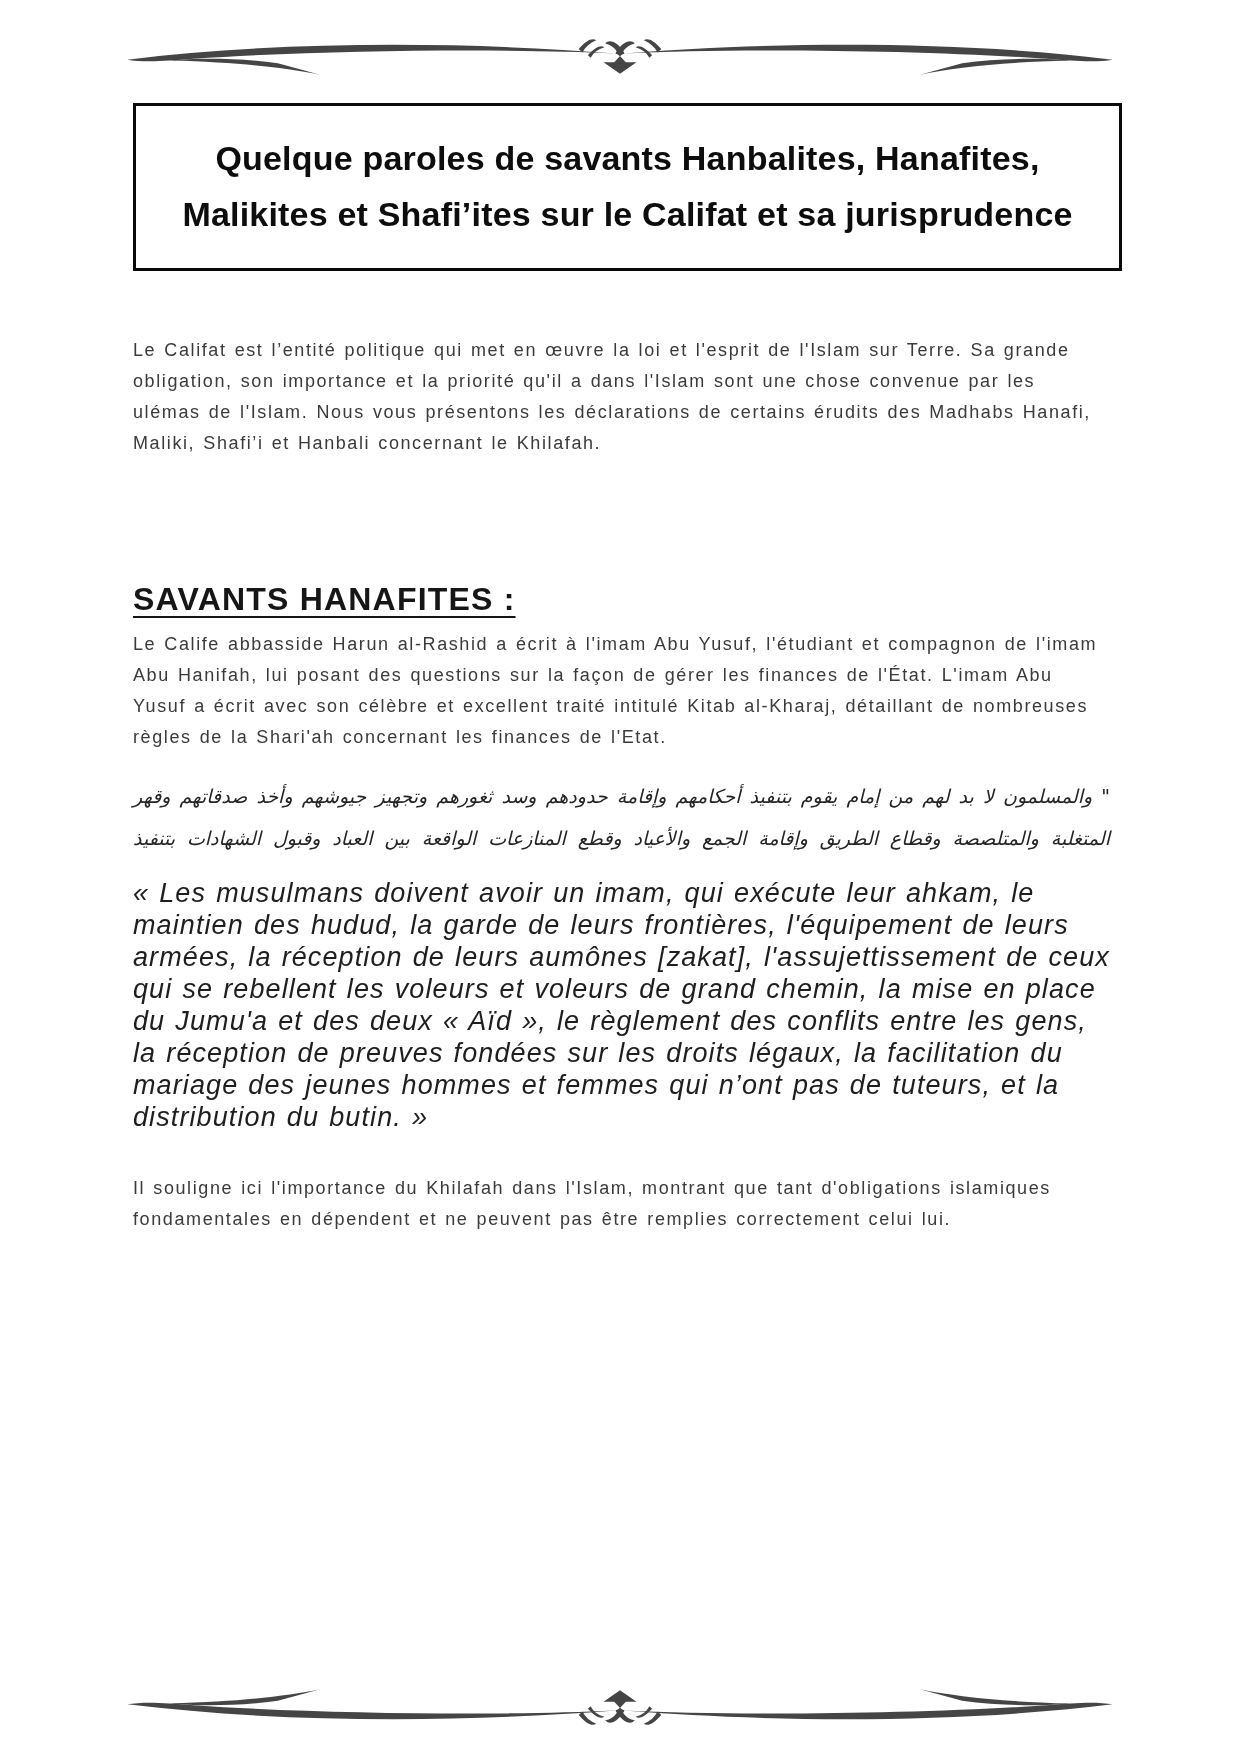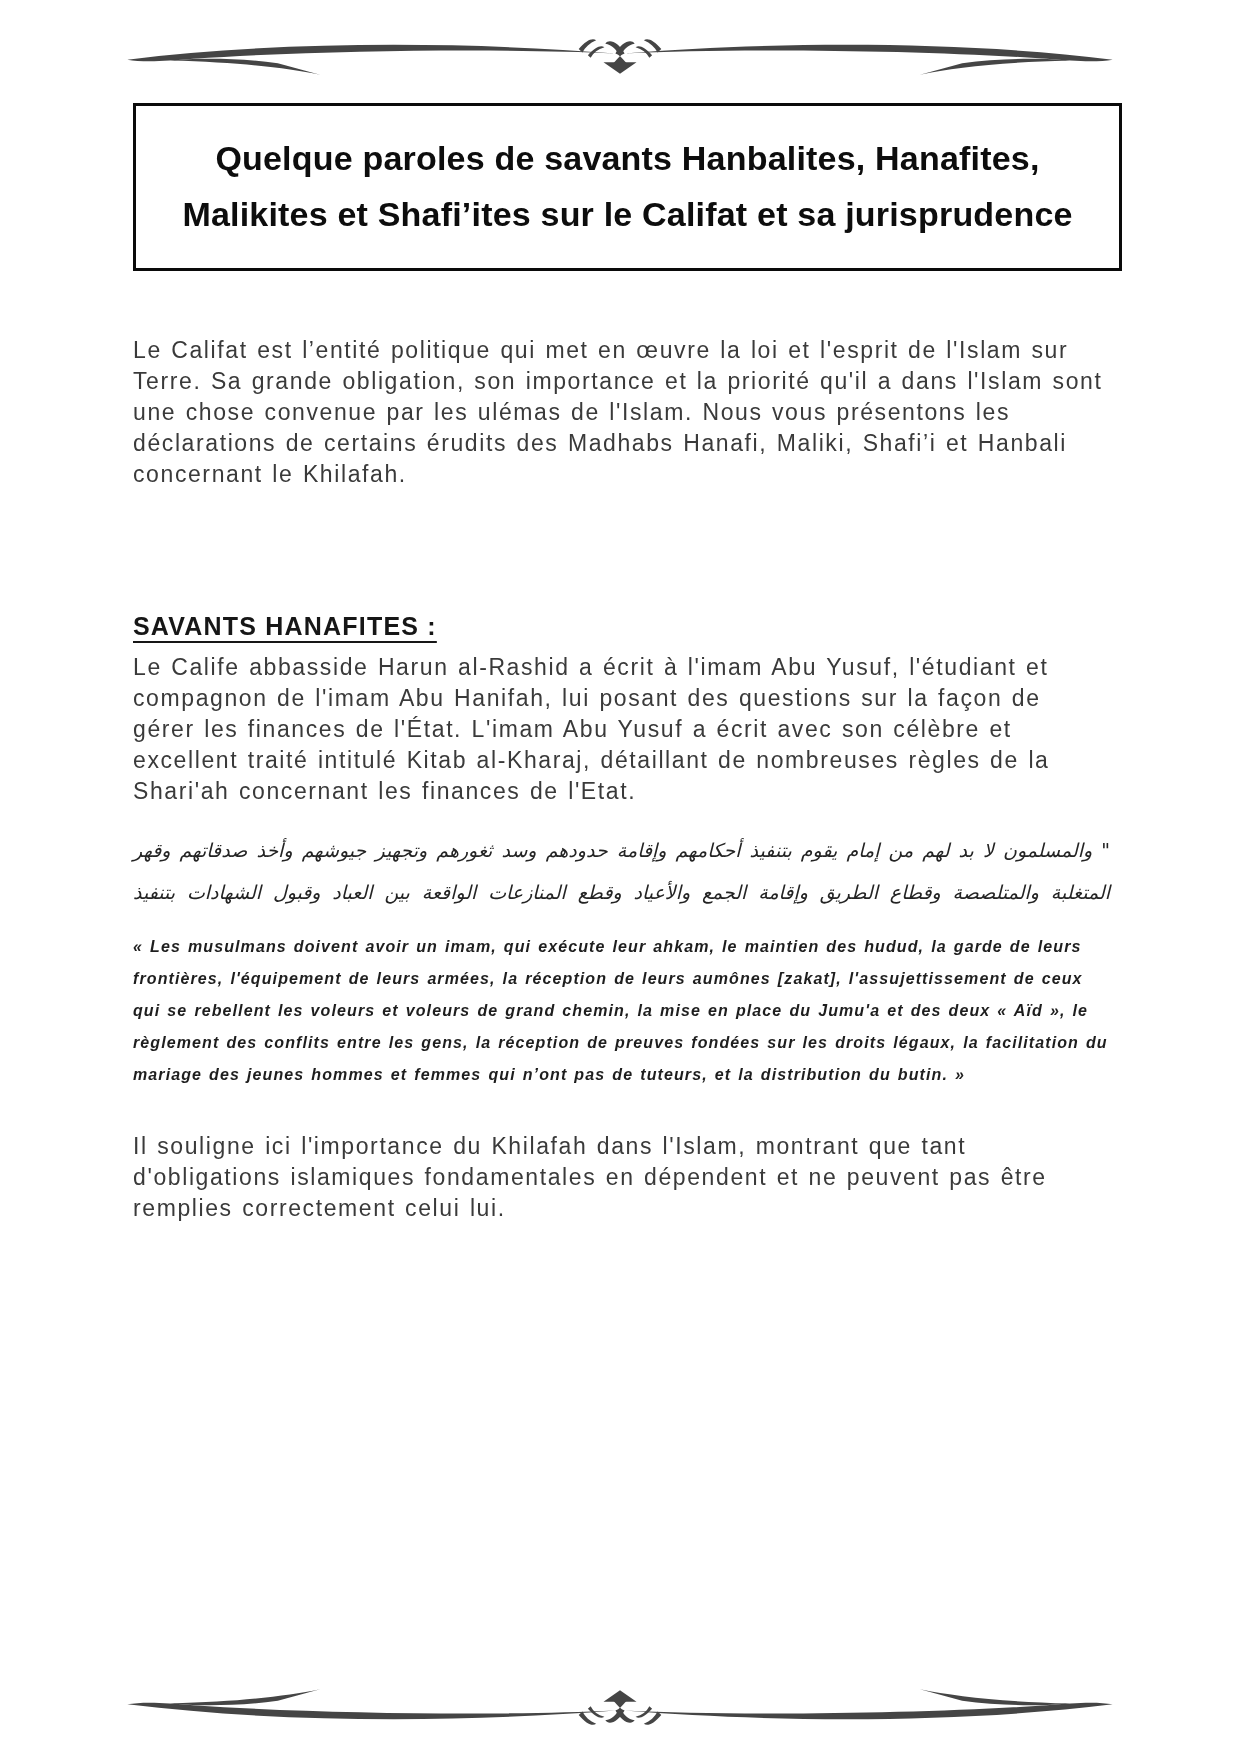--- a/index.html
+++ b/index.html
@@ -39,36 +39,36 @@
   }
   .title-box h1 {
     font-size: 34px;
     line-height: 56px;
     font-weight: bold;
     color: #0d0d0d;
     letter-spacing: 0.2px;
   }
 
   p.body {
-    font-size: 23px;
+    font-size: 18px;
     line-height: 31px;
     color: #3a3a3a;
     letter-spacing: 1.6px;
     word-spacing: 1.5px;
     text-align: left;
   }
   .p-intro    { margin-top: 64px; }
   .p-harun    { margin-top: 11px; }
   .p-nasafi   { margin-top: 62px; }
   .p-comment  { margin-top: 40px; }
   .p-taftaz   { margin-top: 46px; }
 
   h2.section-heading {
     margin-top: 122px;
-    font-size: 25px;
+    font-size: 32px;
     font-weight: bold;
     color: #161616;
     letter-spacing: 1.2px;
     text-decoration: underline;
     text-underline-offset: 6px;
     text-decoration-thickness: 2px;
   }
 
   .arabic-block {
     margin-top: 22px;
@@ -83,23 +83,23 @@
     line-height: 42px;
     text-align: justify;
     text-align-last: justify;
   }
   .arabic-line.last {
     text-align: left;
     text-align-last: left;
   }
 
   .translation {
-    font-size: 16px;
+    font-size: 27px;
     line-height: 32px;
-    font-weight: bold;
+    font-weight: normal;
     font-style: italic;
     color: #1e1e1e;
     letter-spacing: 1.1px;
     word-spacing: 1.5px;
   }
 </style>
 </head>
 <body>
 
 <div class="page">

